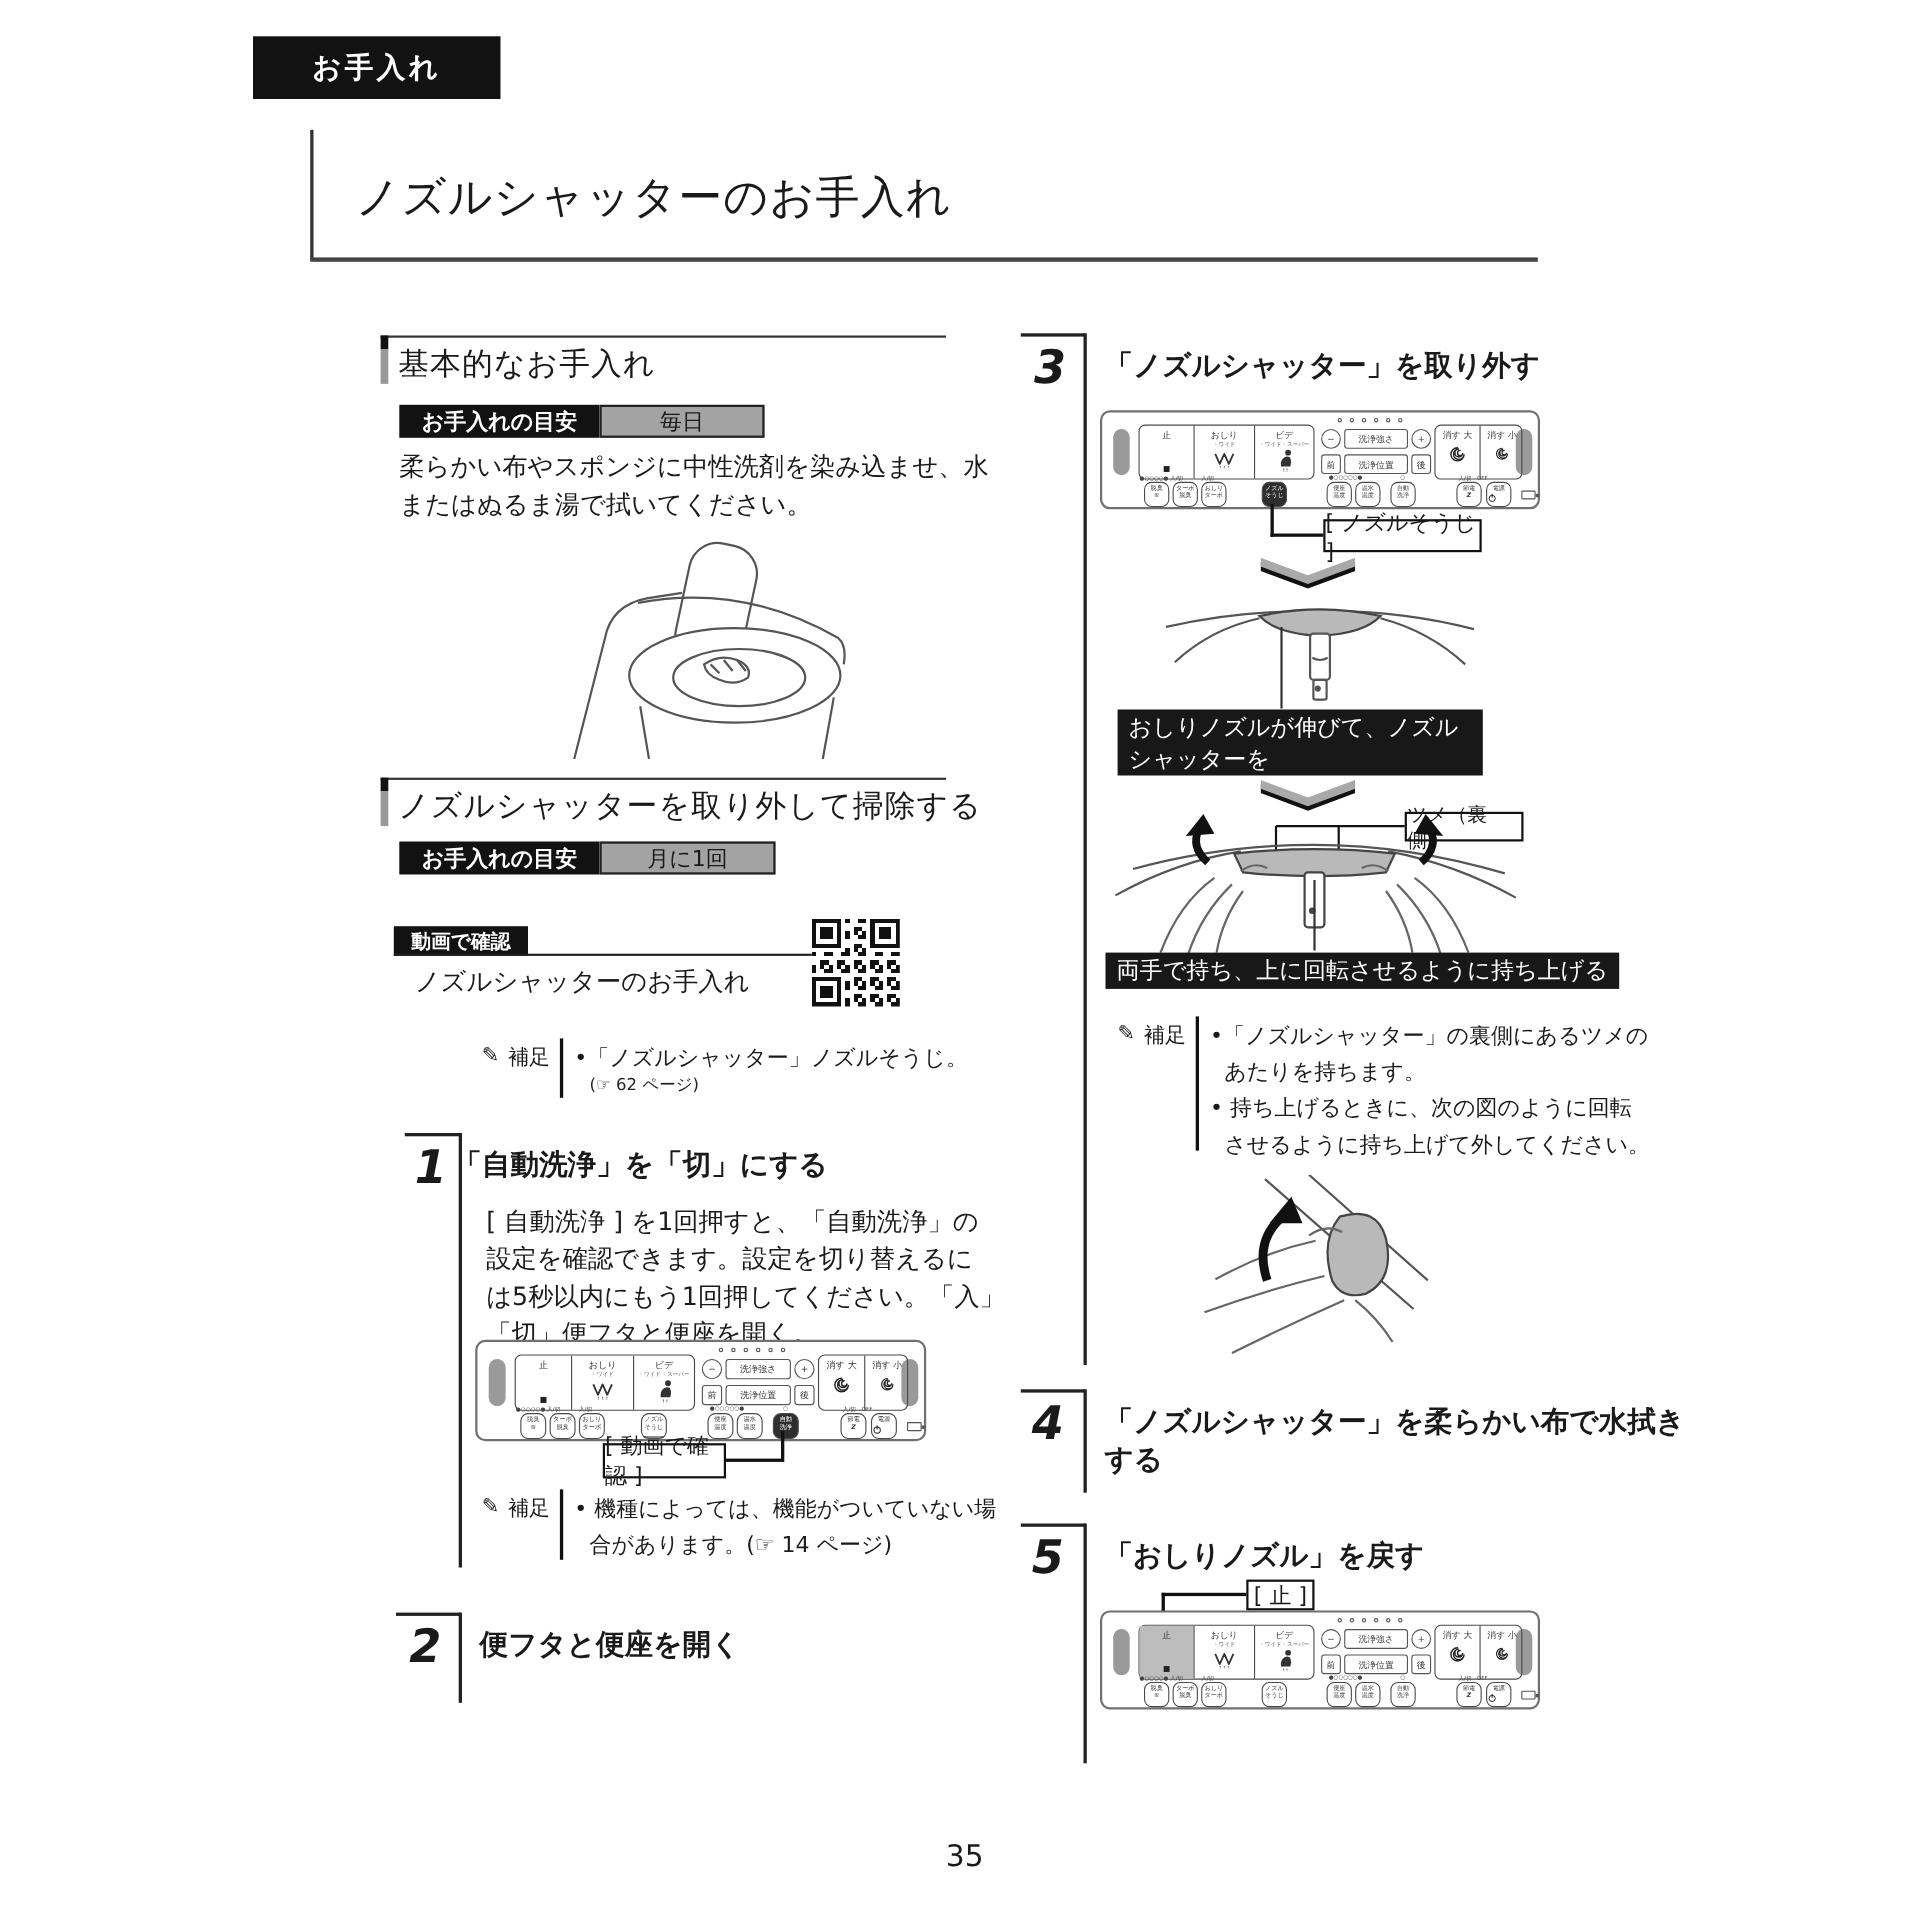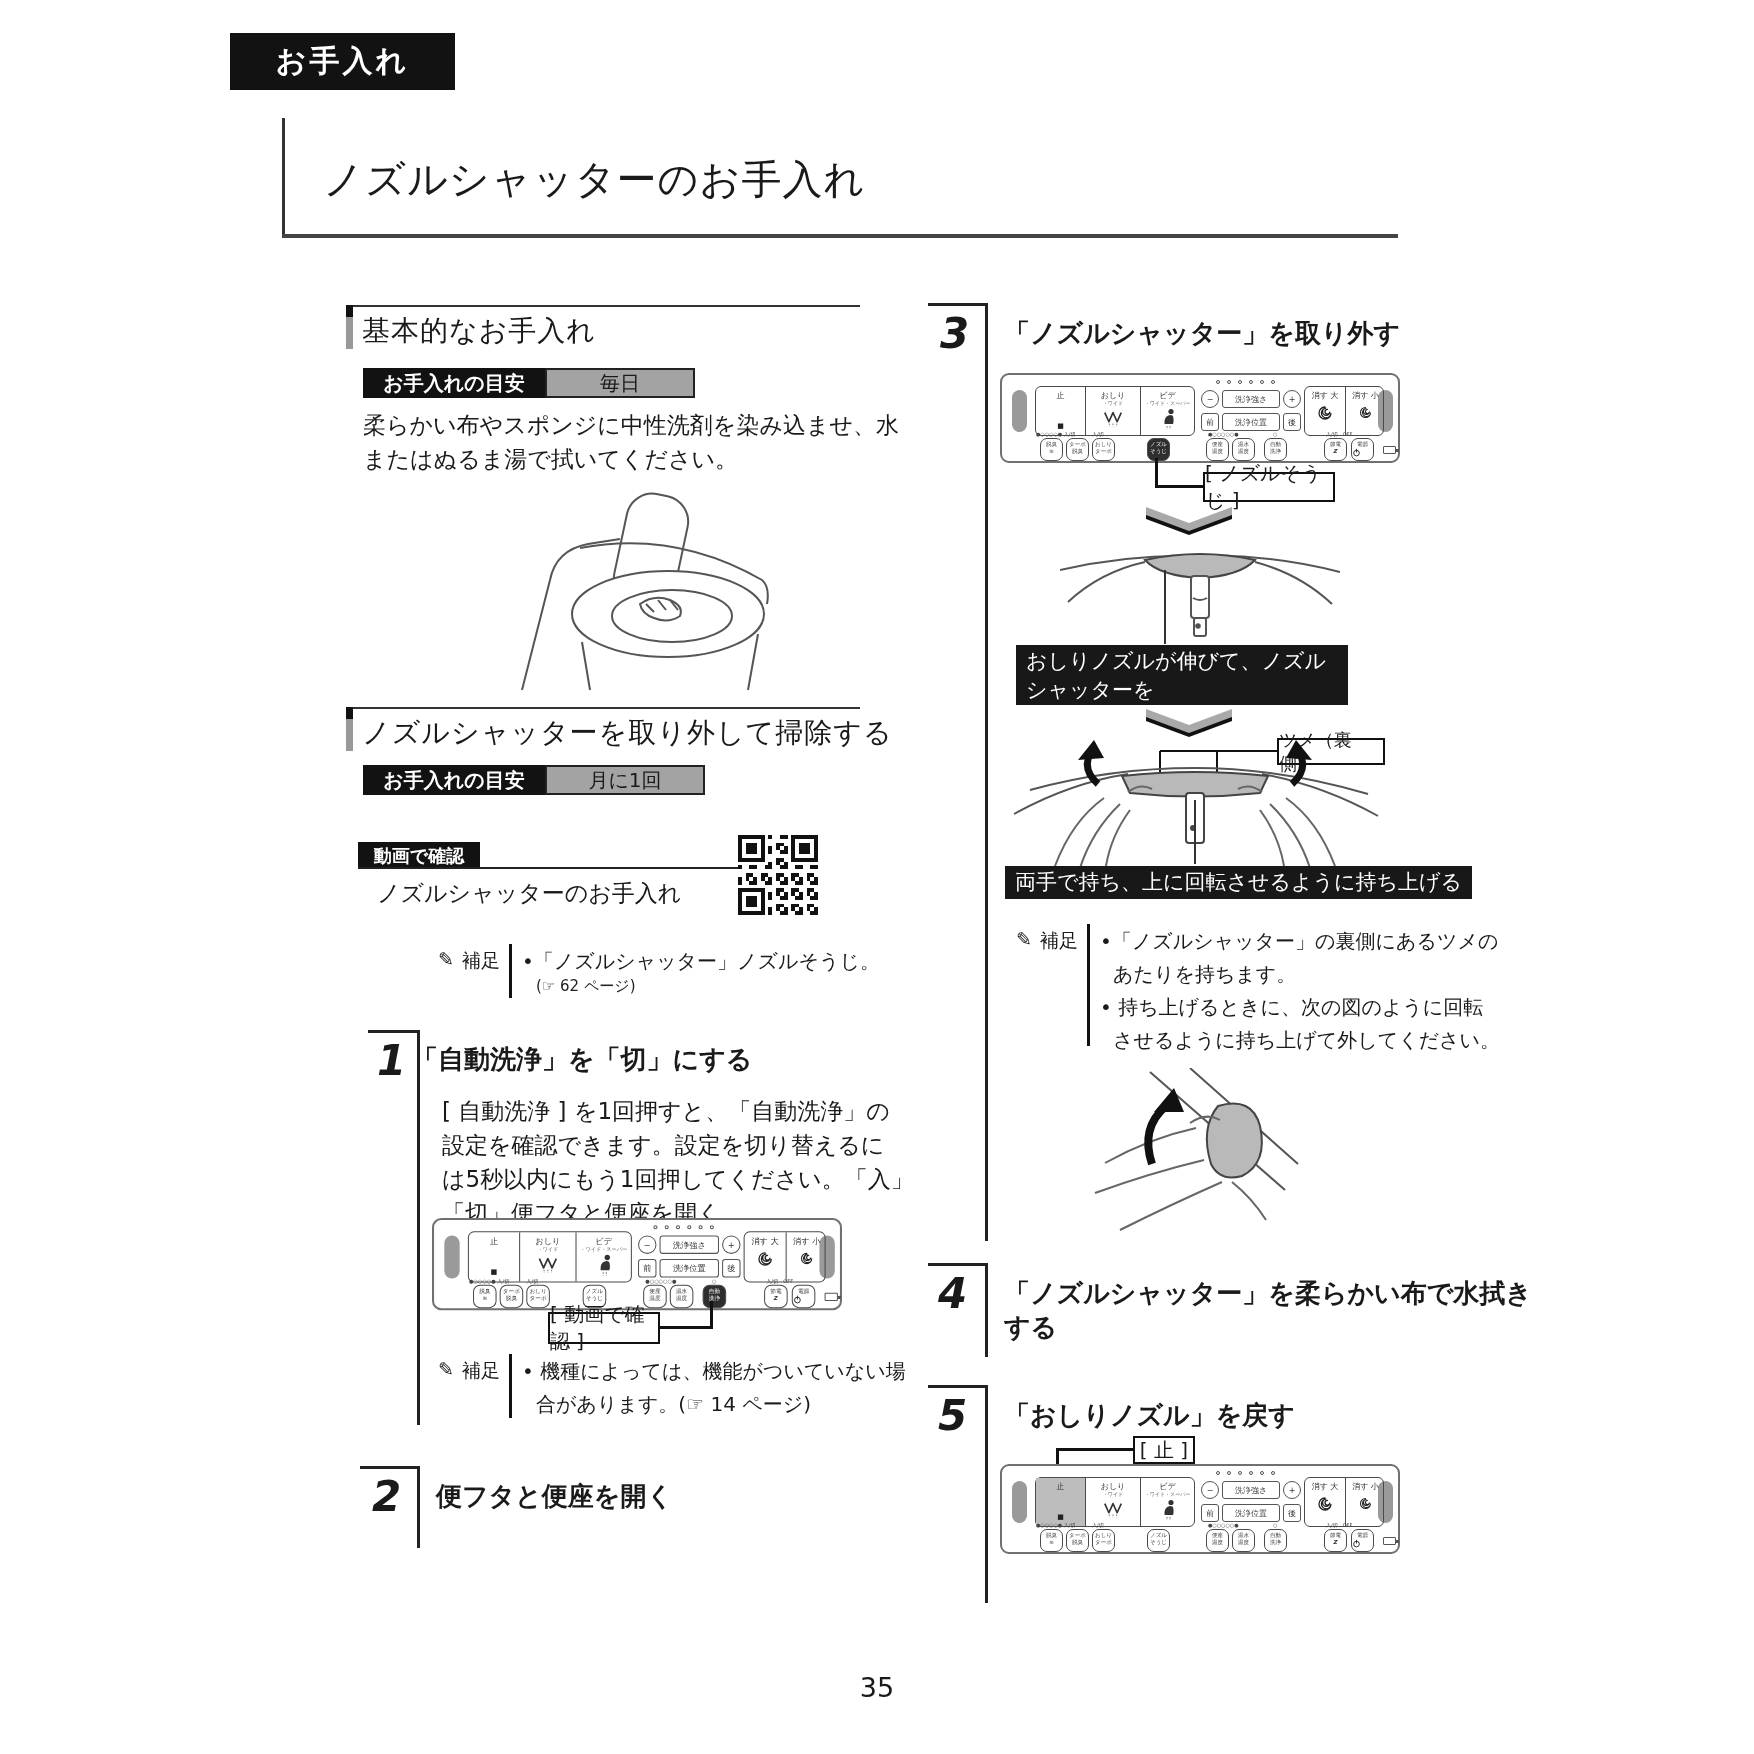--- a/index.html
+++ b/index.html
@@ -43,21 +43,21 @@
   .hl-dark{background:#2e2e2e !important}
   .hl-dark .sl{color:#fff !important}
   .hl-gray{background:#bdbdbd}
   .rbatt{left:381px;top:71px;width:13px;height:8px;border:1.2px solid #555;border-radius:1px}
   .rbatt::after{content:"";position:absolute;left:12px;top:1.5px;width:3px;height:3.5px;background:#555}
   svg{display:block}
 </style>
 </head>
 <body>
 
-<div class="abs blabel" style="left:230px;top:33px;width:225px;height:57px;font-size:30px;letter-spacing:3px">お手入れ</div>
+<div class="abs blabel" style="left:230px;top:33px;width:225px;height:57px;font-size:26px;letter-spacing:3px">お手入れ</div>
 <div class="abs" style="left:282px;top:118px;width:2.5px;height:118px;background:#333"></div>
 <div class="abs" style="left:323px;top:152px;font-size:40px;font-weight:500;letter-spacing:1px">ノズルシャッターのお手入れ</div>
 <div class="abs" style="left:282px;top:234px;width:1116px;height:3.5px;background:#444"></div>
 
 <div class="abs srule" style="left:346px;top:305px;width:514px"></div>
 <div class="abs sbar" style="left:346px;top:305px;height:44px"></div>
 <div class="abs h2" style="left:362px;top:312px">基本的なお手入れ</div>
 
 <div class="abs blabel" style="left:363px;top:368px;width:182px;height:30px;font-size:20px">お手入れの目安</div>
 <div class="abs vbox" style="left:545px;top:368px;width:150px;height:30px;font-size:20px">毎日</div>
@@ -454,21 +454,21 @@
               <line x1="8" y1="1.5" x2="8" y2="8" stroke="#222" stroke-width="1.6"></line>
             </svg>
           </div>
         </div>
       </div>
   <div class="rbatt"></div>
 </div>
   </div>
 <div class="abs cline" style="left:1155px;top:458px;width:2.5px;height:30px"></div>
 <div class="abs cline" style="left:1155px;top:485px;width:50px;height:2.5px"></div>
-<div class="abs callout" style="left:1203px;top:472px;width:132px;height:30px">[ ノズルそうじ ]</div>
+<div class="abs callout" style="left:1203px;top:472px;width:144px;height:30px">[ ノズルそうじ ]</div>
 
 <svg class="abs" style="left:1146px;top:505px" width="86" height="32" viewBox="0 0 86 32">
   <polygon points="0,6 43,22 86,6 86,14 43,30 0,14" fill="#111"></polygon>
   <polygon points="0,2 43,18 86,2 86,10 43,26 0,10" fill="#a9a9a9"></polygon>
 </svg>
 
 <svg class="abs" style="left:1060px;top:540px" width="280" height="105" viewBox="0 0 280 105">
   <g fill="none" stroke="#555" stroke-width="2">
     <path d="M0 30 Q70 14 140 16 Q210 14 280 32"></path>
     <path d="M8 62 Q40 32 85 22"></path>

